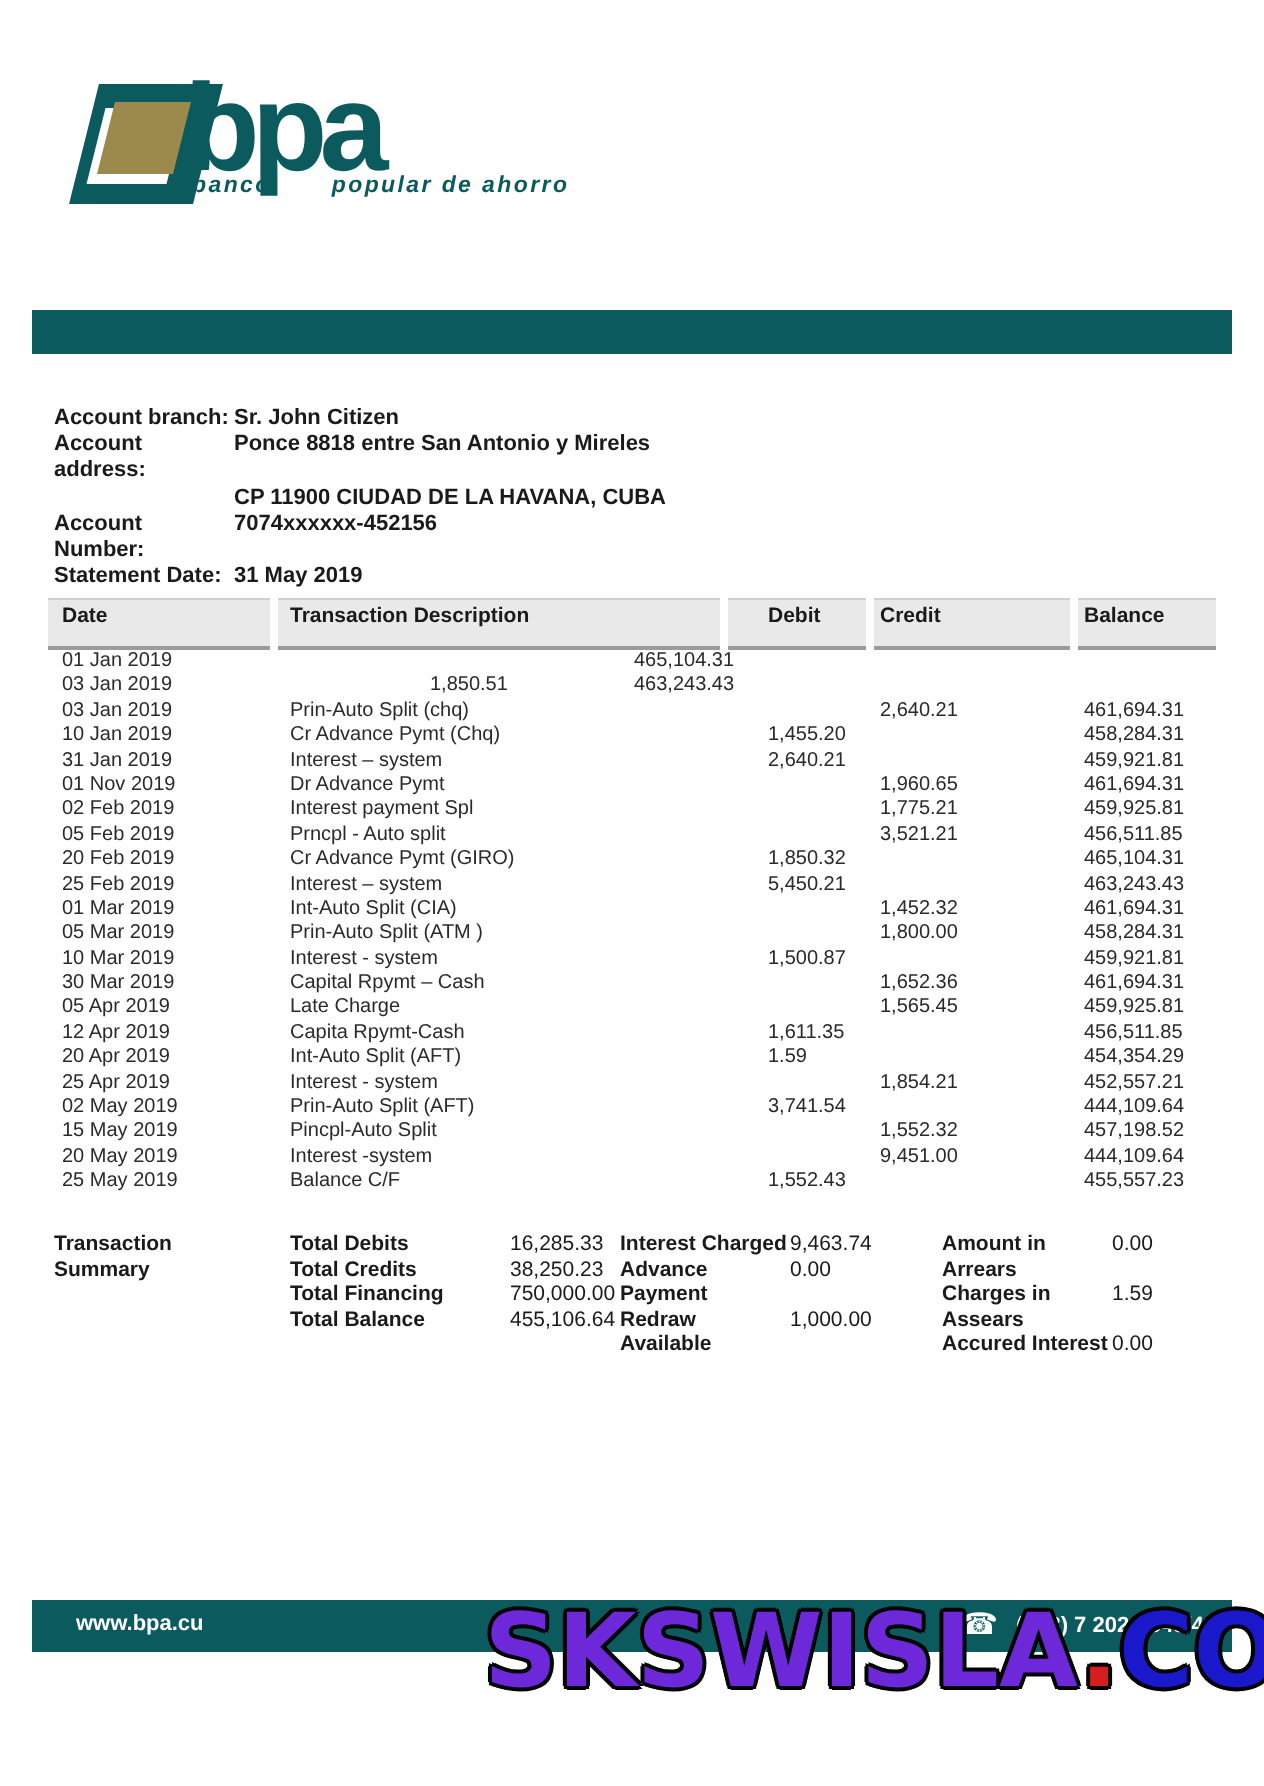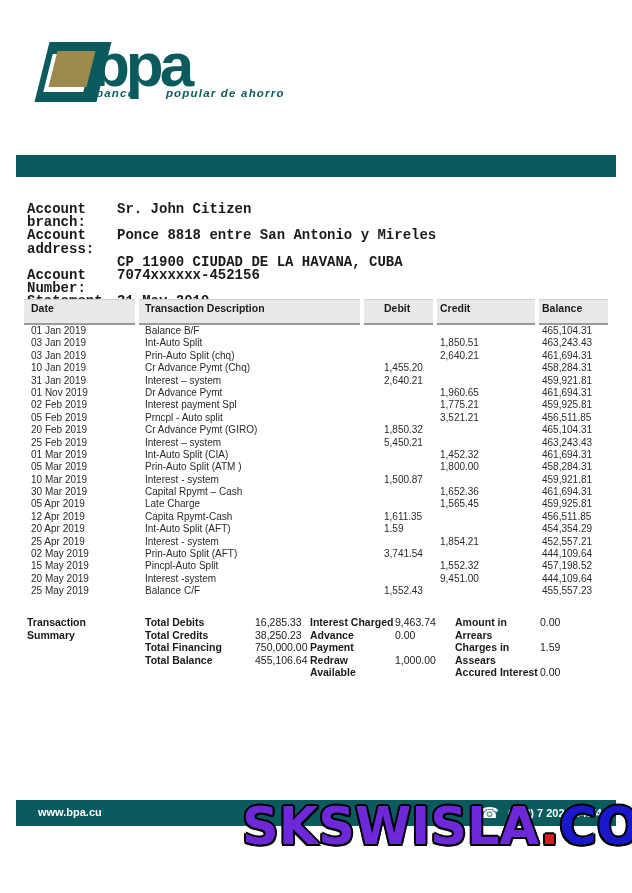--- a/index.html
+++ b/index.html
@@ -27,21 +27,21 @@
 
   
   .top-bar { position:absolute; left:16px; top:155px; width:600px; height:22px; background:var(--teal); }
   .footer-bar { position:absolute; left:16px; top:800px; width:600px; height:26px; background:var(--teal);
     color:#ffffff; font-size:11px; font-weight:bold; }
   .footer-site { position:absolute; left:22px; top:6px; }
   .footer-phone { position:absolute; right:8px; top:5px; display:flex; align-items:center; gap:9px; }
   .phone-icon { font-size:15px; line-height:1; font-weight:normal; }
 
   
-  .account { position:absolute; left:27px; top:203px; font-size:14px; line-height:13.2px;font-family:Liberation Mono, monospace; }
+  .account { position:absolute; left:27px; top:203px; font-size:11px; line-height:13.2px; }
   .account .row { display:flex; }
   .account .lbl { width:90px; font-weight:bold; }
   .account .val { font-weight:bold; }
 
   
   .table { position:absolute; left:24px; top:299px; width:584px; font-size:10px; }
   .thead { display:flex; height:26px; line-height:16px; font-size:10.5px; font-weight:bold; }
   .thead .cell { background:#e9e9e9; border-top:1px solid #cfcfcf; border-bottom:2px solid #9b9b9b;
     margin-right:4px; }
   .thead .cell:last-child { margin-right:0; }
@@ -55,21 +55,21 @@
   .trow .cell:last-child { margin-right:0; }
 
   
   .summary { position:absolute; left:27px; top:616px; display:flex; font-size:10.5px; line-height:12.6px; }
   .summary .stitle { width:118px; font-weight:bold; }
   .sgroup { display:flex; flex-direction:column; }
   .sitem { display:flex; }
   .sitem .slbl { font-weight:bold; }
   .g0 .slbl { width:110px; } .g0 { width:165px; }
   .g1 .slbl { width:85px; }  .g1 { width:145px; }
-  .g2 .slbl { width:85px; }  .g2 { width:135px; }
+  .g2 .slbl { width:85px; }  .g2 { width:135px;margin-left:16px; }
 
   
   .watermark { position:absolute; left:242px; top:799px; font-size:51px; font-weight:bold;
     white-space:nowrap; line-height:1.1; letter-spacing:0px; z-index:5;
     font-family:"DejaVu Sans", sans-serif; }
   .wm-outline { text-shadow:-2px 0 #000, 2px 0 #000, 0 -2px #000, 0 2px #000,
     -1.5px -1.5px #000, 1.5px 1.5px #000, -1.5px 1.5px #000, 1.5px -1.5px #000; }
 
   :root { --teal:#0b5a5d; --gold:#9b8a4b; }
 </style>
@@ -119,28 +119,26 @@
     <div class="thead">
       <div class="cell cell-date">Date</div>
       <div class="cell cell-desc">Transaction Description</div>
       <div class="cell cell-debit">Debit</div>
       <div class="cell cell-credit">Credit</div>
       <div class="cell cell-balance">Balance</div>
     </div>
     <div id="tbody">
         <div class="trow">
           <div class="cell cell-date">01 Jan 2019</div>
-          <div class="cell cell-desc">Balance B/F</div>
           <div class="cell cell-debit"></div>
           <div class="cell cell-credit"></div>
           <div class="cell cell-balance">465,104.31</div>
         </div>
         <div class="trow">
           <div class="cell cell-date">03 Jan 2019</div>
-          <div class="cell cell-desc">Int-Auto Split</div>
           <div class="cell cell-debit"></div>
           <div class="cell cell-credit">1,850.51</div>
           <div class="cell cell-balance">463,243.43</div>
         </div>
         <div class="trow">
           <div class="cell cell-date">03 Jan 2019</div>
           <div class="cell cell-desc">Prin-Auto Split (chq)</div>
           <div class="cell cell-debit"></div>
           <div class="cell cell-credit">2,640.21</div>
           <div class="cell cell-balance">461,694.31</div>

